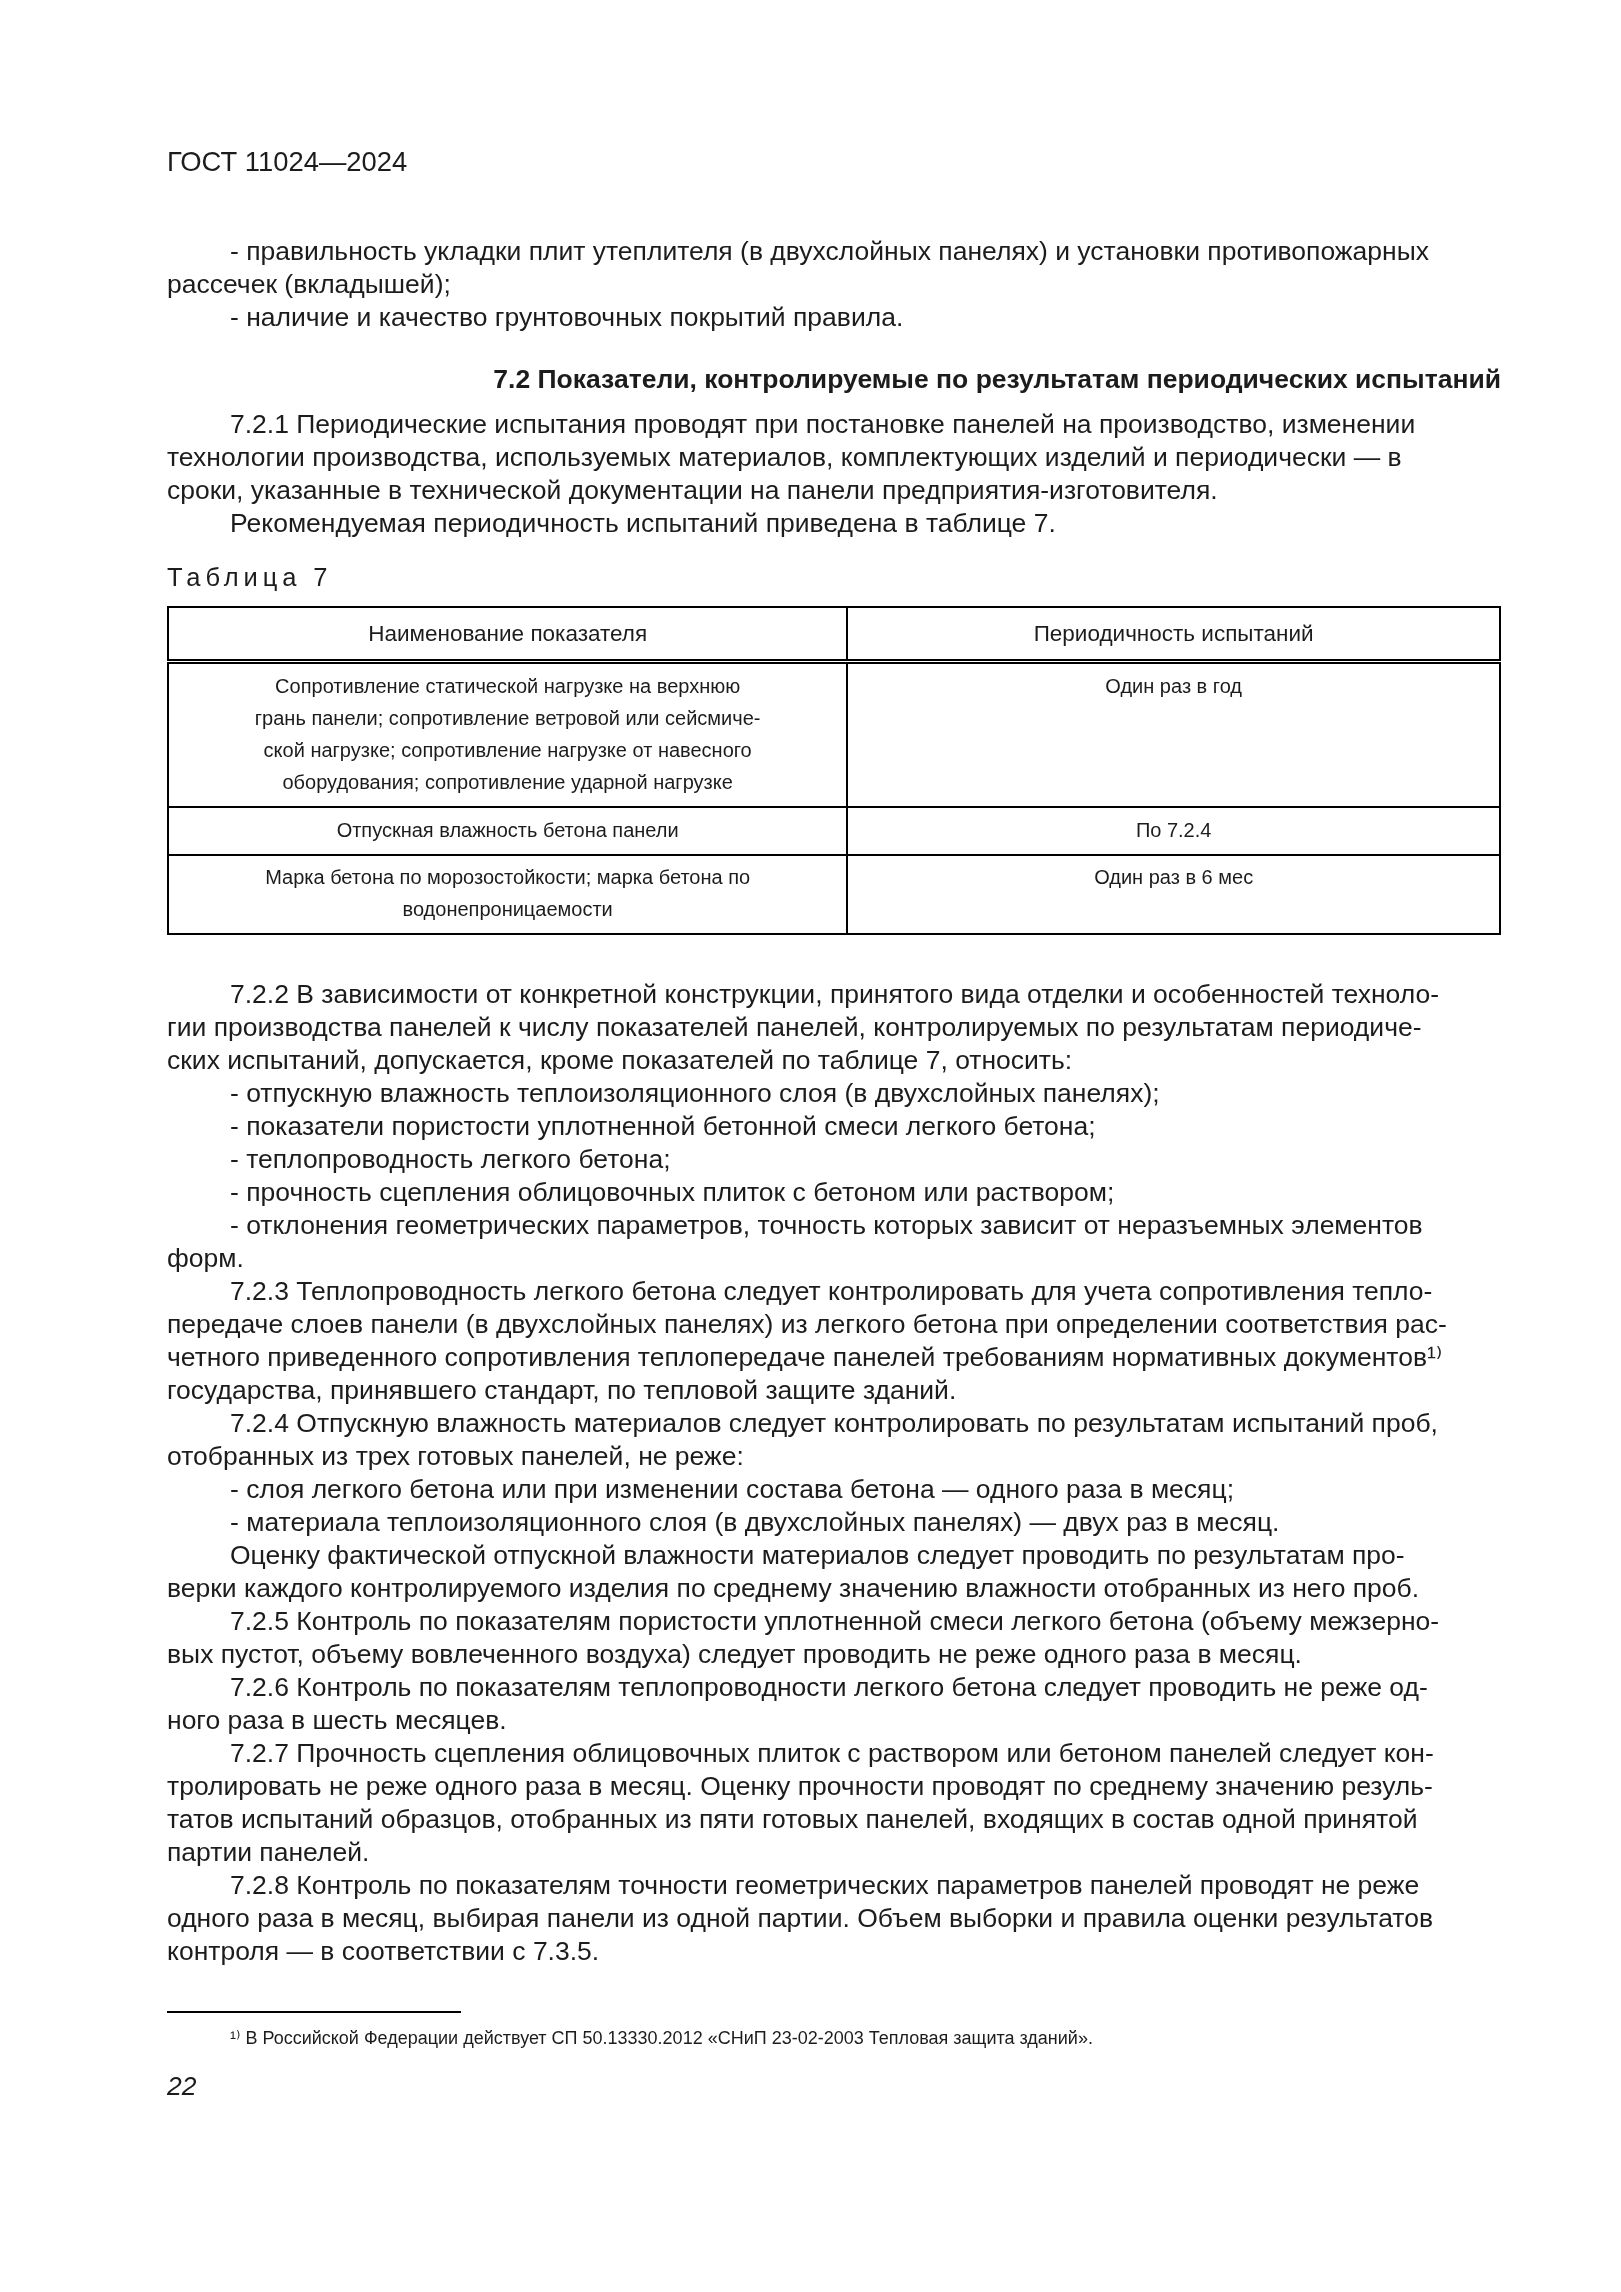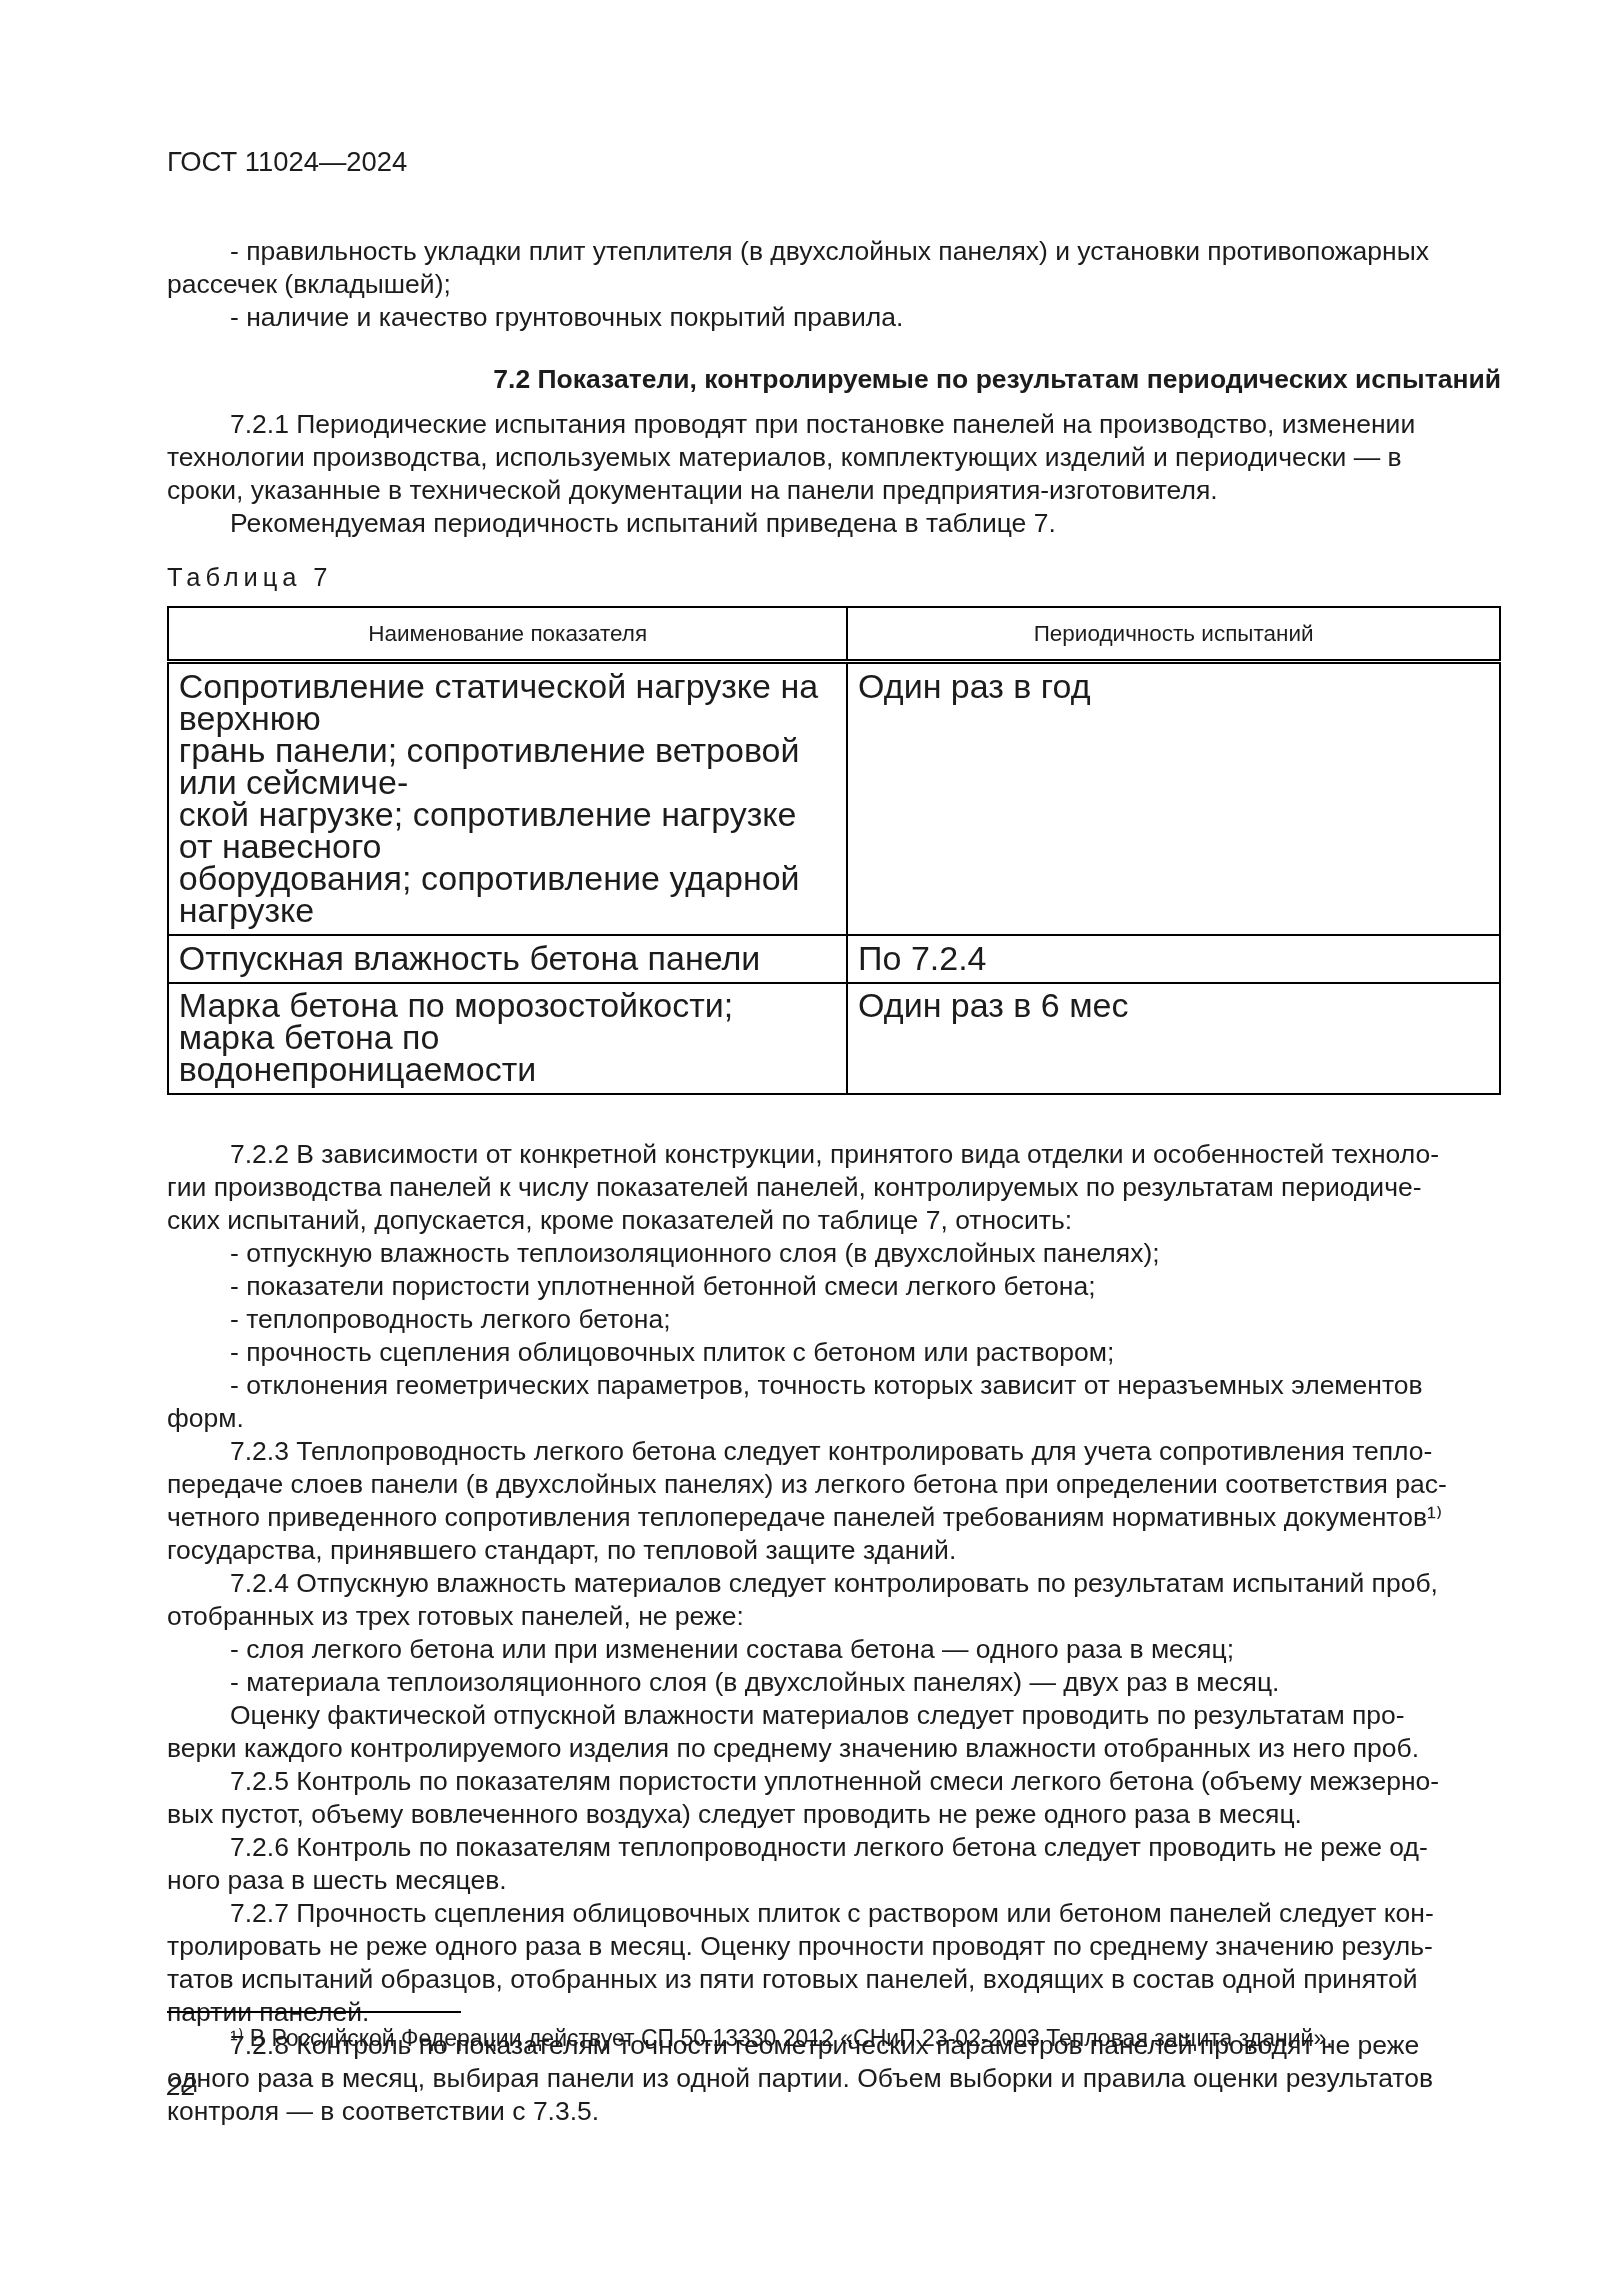--- a/index.html
+++ b/index.html
@@ -52,42 +52,42 @@
     border-bottom: 5.9px double #000;
     font-weight: normal;
     font-size: 22.5px;
     line-height: 27.4px;
     padding: 11.8px 7.8px;
     text-align: center;
     vertical-align: middle;
   }
   table.gost-table td {
     border: 2px solid #000;
-    font-size: 34px;
+    font-size: 20px;
     line-height: 32px;
     padding: 5.9px 9.8px 7.8px;
-    text-align: left;
+    text-align: center;
     vertical-align: top;
     white-space: pre-line;
   }
   .col-name   { width: 51%; }
   .col-period { width: 49%; }
   .footnote-area {
     position: absolute;
     left: 167px;
     top: 2011px;
     width: 1335px;
   }
   .footnote-rule {
     width: 294px;
     border-top: 2.9px solid #000;
     margin-bottom: 9.8px;
   }
   .footnote-text {
-    font-size: 23px;
+    font-size: 18px;
     line-height: 30px;
     text-indent: 63px;
     white-space: pre-line;
   }
   .page-number {
     position: absolute;
     left: 167px;
     top: 2070px;
     font-size: 26.5px;
     font-style: italic;

